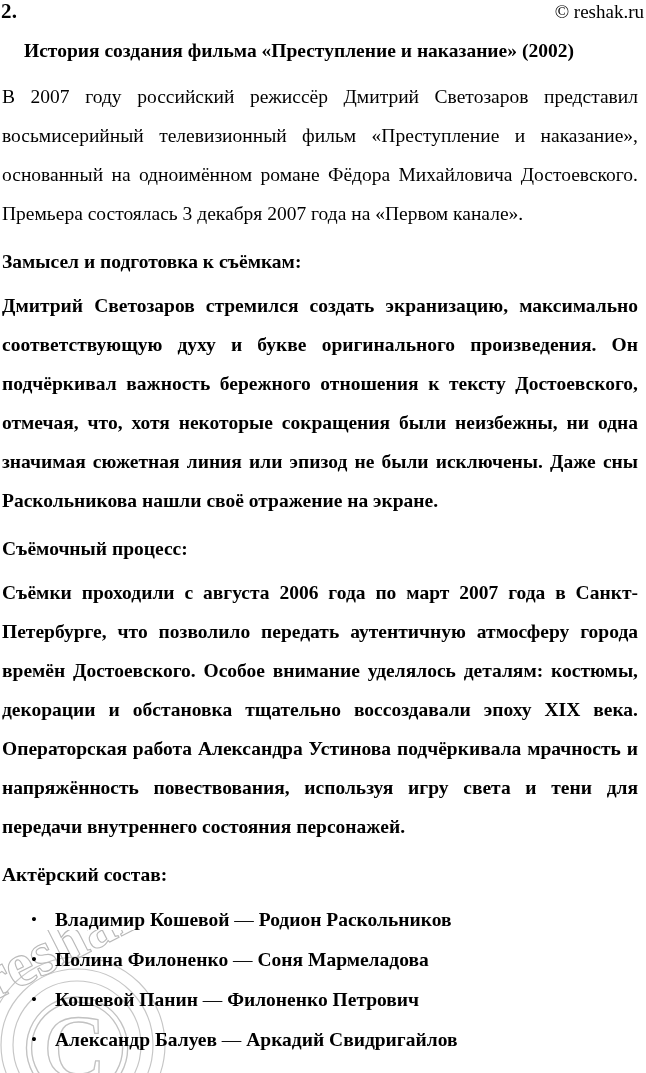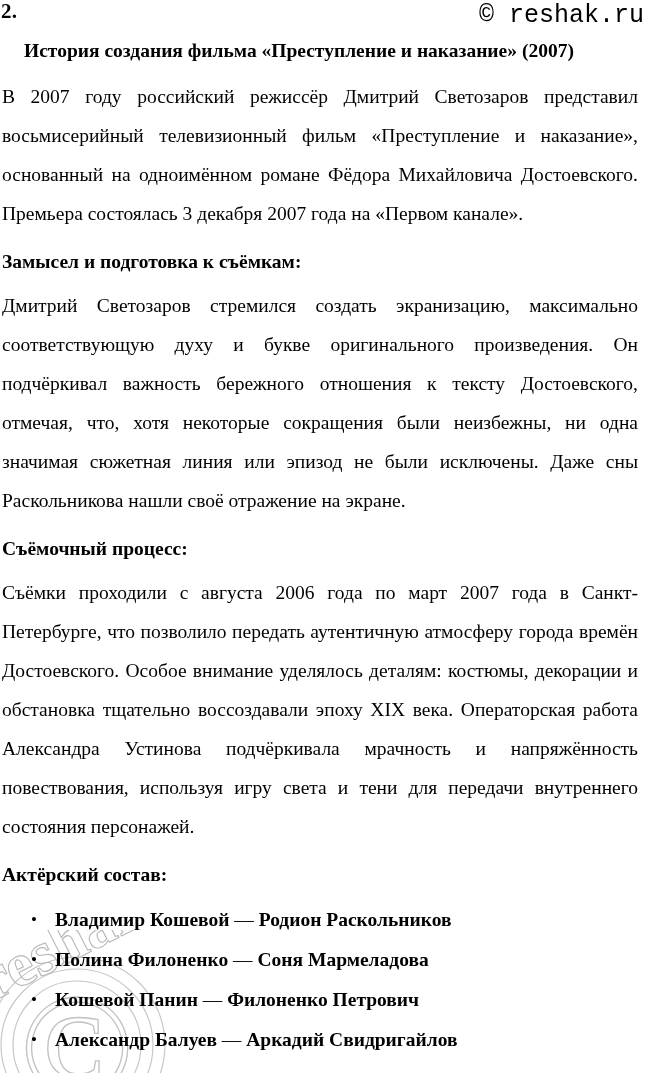--- a/index.html
+++ b/index.html
@@ -75,24 +75,23 @@
     left: 1px;
     top: -1px;
     font-size: 21px;
     font-weight: 700;
     letter-spacing: 0.2px;
   }
   .copyright {
     position: absolute;
     right: 2px;
     top: 1px;
-    font-size: 25px;
+    font-size: 19px;
     font-weight: 400;
     white-space: nowrap;
-    font-family: Liberation Mono, monospace;
   }
 
   .doc-title {
     margin: 9px 0 0 0;
     padding-left: 24px;
     font-size: 19.5px;
     font-weight: 700;
     line-height: 28px;
     white-space: nowrap;
   }
@@ -101,20 +100,21 @@
     margin: 12px 0 0 0;
     padding: 0 8px 0 2px;
     font-size: 19.5px;
     line-height: 39px;
     text-align: justify;
     text-justify: inter-word;
     hyphens: none;
   }
   p.body-text.tight {
     margin-top: 9px;
+    font-weight: bold;
   }
 
   h2.section-heading {
     margin: 14px 2px 0 2px;
     font-size: 19.5px;
     font-weight: 700;
     line-height: 30px;
   }
 
   ul.cast-list {
@@ -163,21 +163,21 @@
     <text class="wm-outline-text" x="6" y="72" transform="rotate(-27 6 72)">reshak.ru</text>
   </svg>
 
   <div class="content">
 
     <div class="topbar">
       <div class="task-number">2.</div>
       <div class="copyright">© reshak.ru</div>
     </div>
 
-    <h1 class="doc-title">История создания фильма «Преступление и наказание» (2007)</h1>
+    <h1 class="doc-title">История создания фильма «Преступление и наказание» (2002)</h1>
 
     <p class="body-text">В 2007 году российский режиссёр Дмитрий Светозаров представил восьмисерийный телевизионный фильм «Преступление и наказание», основанный на одноимённом романе Фёдора Михайловича Достоевского. Премьера состоялась 3 декабря 2007 года на «Первом канале».</p>
 
     <h2 class="section-heading">Замысел и подготовка к съёмкам:</h2>
     <p class="body-text tight">Дмитрий Светозаров стремился создать экранизацию, максимально соответствующую духу и букве оригинального произведения. Он подчёркивал важность бережного отношения к тексту Достоевского, отмечая, что, хотя некоторые сокращения были неизбежны, ни одна значимая сюжетная линия или эпизод не были исключены. Даже сны Раскольникова нашли своё отражение на экране.</p>
 
     <h2 class="section-heading">Съёмочный процесс:</h2>
     <p class="body-text tight">Съёмки проходили с августа 2006 года по март 2007 года в Санкт-Петербурге, что позволило передать аутентичную атмосферу города времён Достоевского. Особое внимание уделялось деталям: костюмы, декорации и обстановка тщательно воссоздавали эпоху XIX века. Операторская работа Александра Устинова подчёркивала мрачность и напряжённость повествования, используя игру света и тени для передачи внутреннего состояния персонажей.</p>
 
     <h2 class="section-heading">Актёрский состав:</h2>

